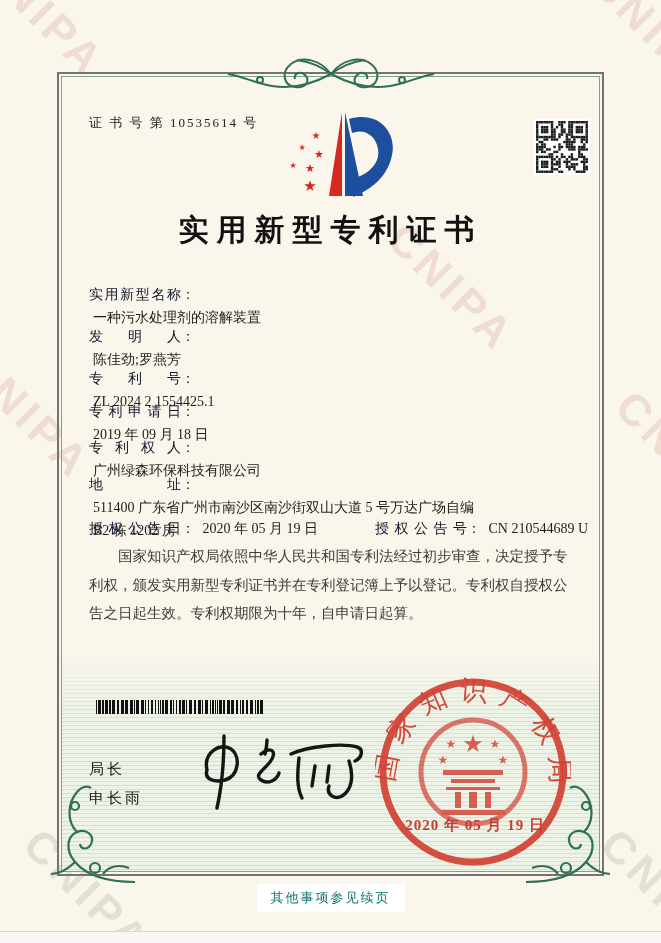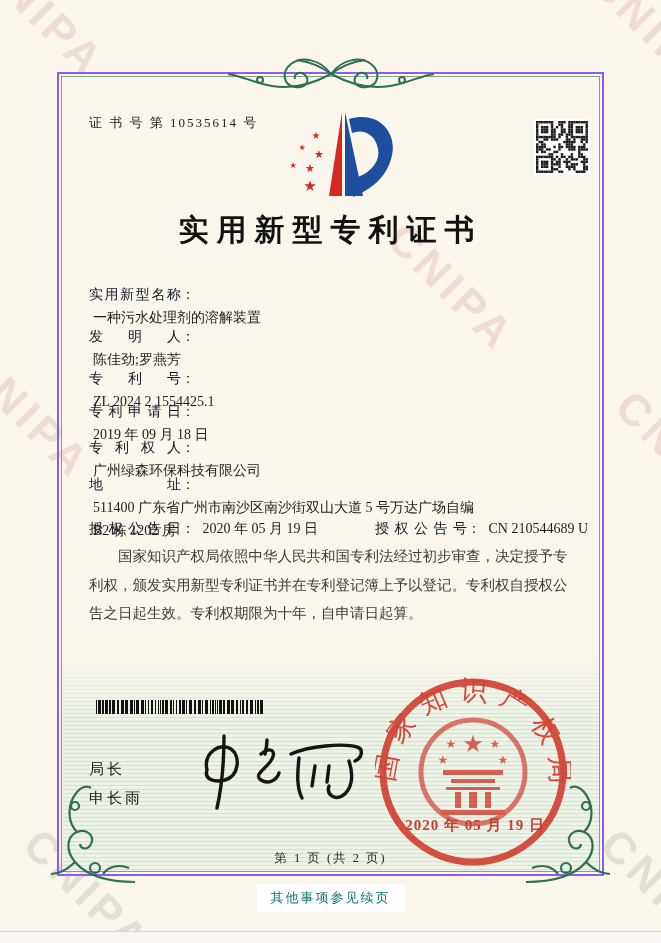--- a/index.html
+++ b/index.html
@@ -6,21 +6,21 @@
   body{width:661px;height:943px;overflow:hidden;background:#e9e7e2;}
   .page{position:relative;width:661px;height:943px;background:#fbf6ec;overflow:hidden;
         font-family:"Liberation Serif","DejaVu Serif",serif;color:#1c1c1c;}
   
   .wm{position:absolute;z-index:0;font-family:"Liberation Sans","DejaVu Sans",sans-serif;
       font-weight:bold;font-size:44px;letter-spacing:5px;color:rgba(208,163,142,0.30);
       transform:rotate(45deg);white-space:nowrap;pointer-events:none;}
   .wm.green{color:rgba(160,170,150,0.28);}
   
   .frame{position:absolute;left:57px;top:72px;width:543px;height:800px;
-         border:2px solid #8b5cf6;z-index:1;}
+         border:2px solid #737373;z-index:1;}
   .frame-inner{position:absolute;inset:2px;border:1px solid #7ba48d;pointer-events:none;}
   .band{position:absolute;left:3px;right:3px;bottom:3px;height:218px;
         background:
           linear-gradient(180deg, rgba(250,246,236,1) 0px, rgba(250,246,236,0) 64px),
           repeating-linear-gradient(180deg, rgba(122,162,122,0.22) 0 1px, rgba(0,0,0,0) 1px 4px),
           #edf3e7;}
   .flourish{position:absolute;z-index:2;}
   
   .cert-no{position:absolute;left:30px;top:40px;font-size:13px;letter-spacing:2px;color:#222;z-index:3;}
   .logo{position:absolute;left:224px;top:32px;z-index:3;}
@@ -510,19 +510,18 @@
           <rect x="71" y="113" width="54" height="3"></rect>
           <rect x="80" y="118" width="6" height="16"></rect>
           <rect x="94" y="118" width="8" height="16"></rect>
           <rect x="110" y="118" width="6" height="16"></rect>
           <rect x="66" y="136" width="64" height="5"></rect>
         </g>
       </svg>
       <div class="seal-date">2020 年 05 月 19 日</div>
     </div>
 
-    <div class="page-indicator">第 1 页 (共 2 页)</div>
   </div>
 
   <div class="footer-note">其他事项参见续页</div>
 
   <div class="bottom-edge"></div>
 </div>
 
 </body></html>

